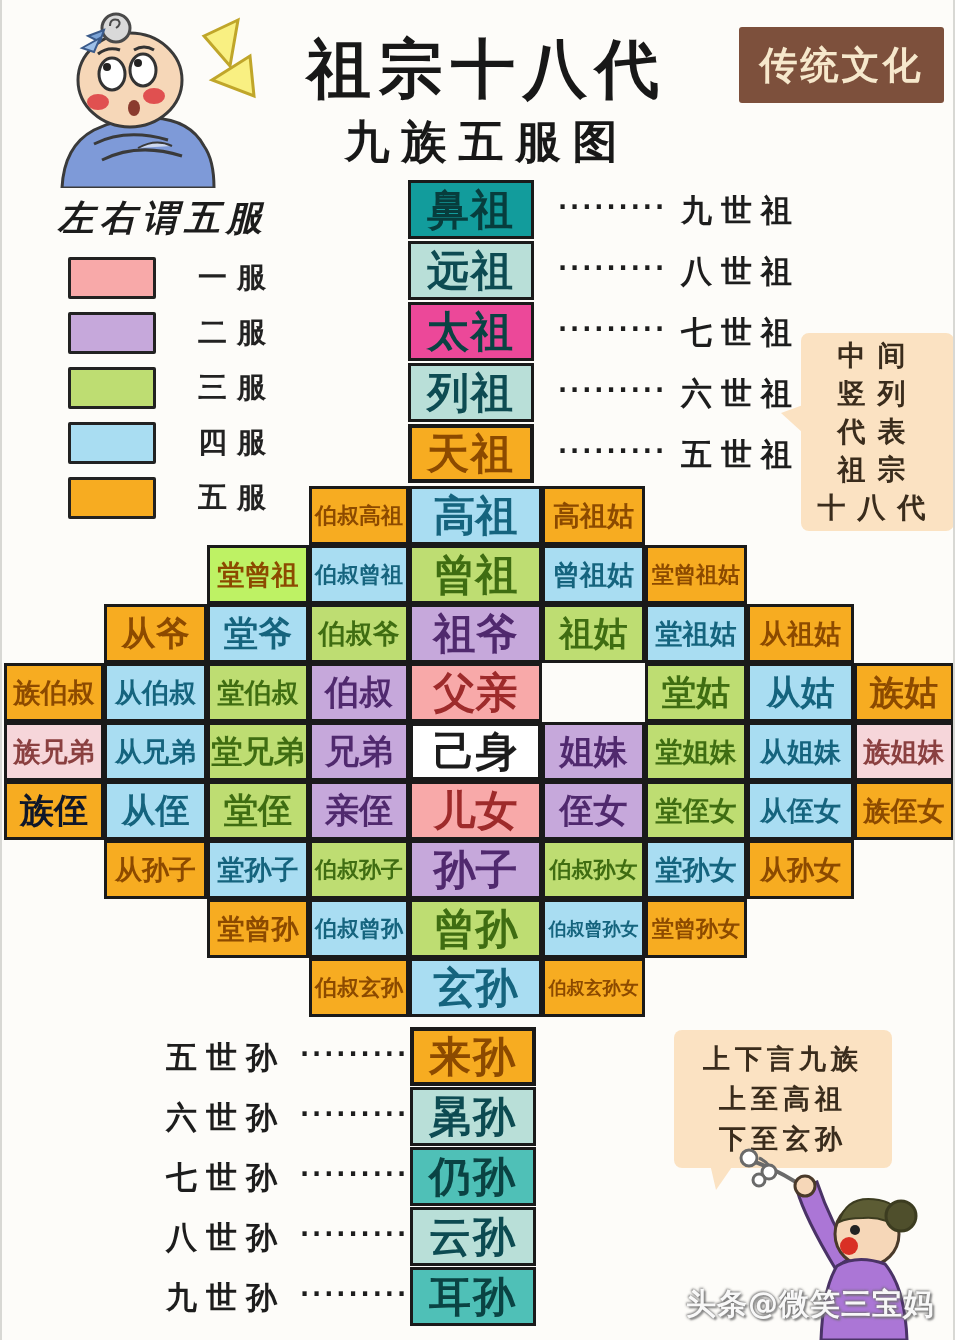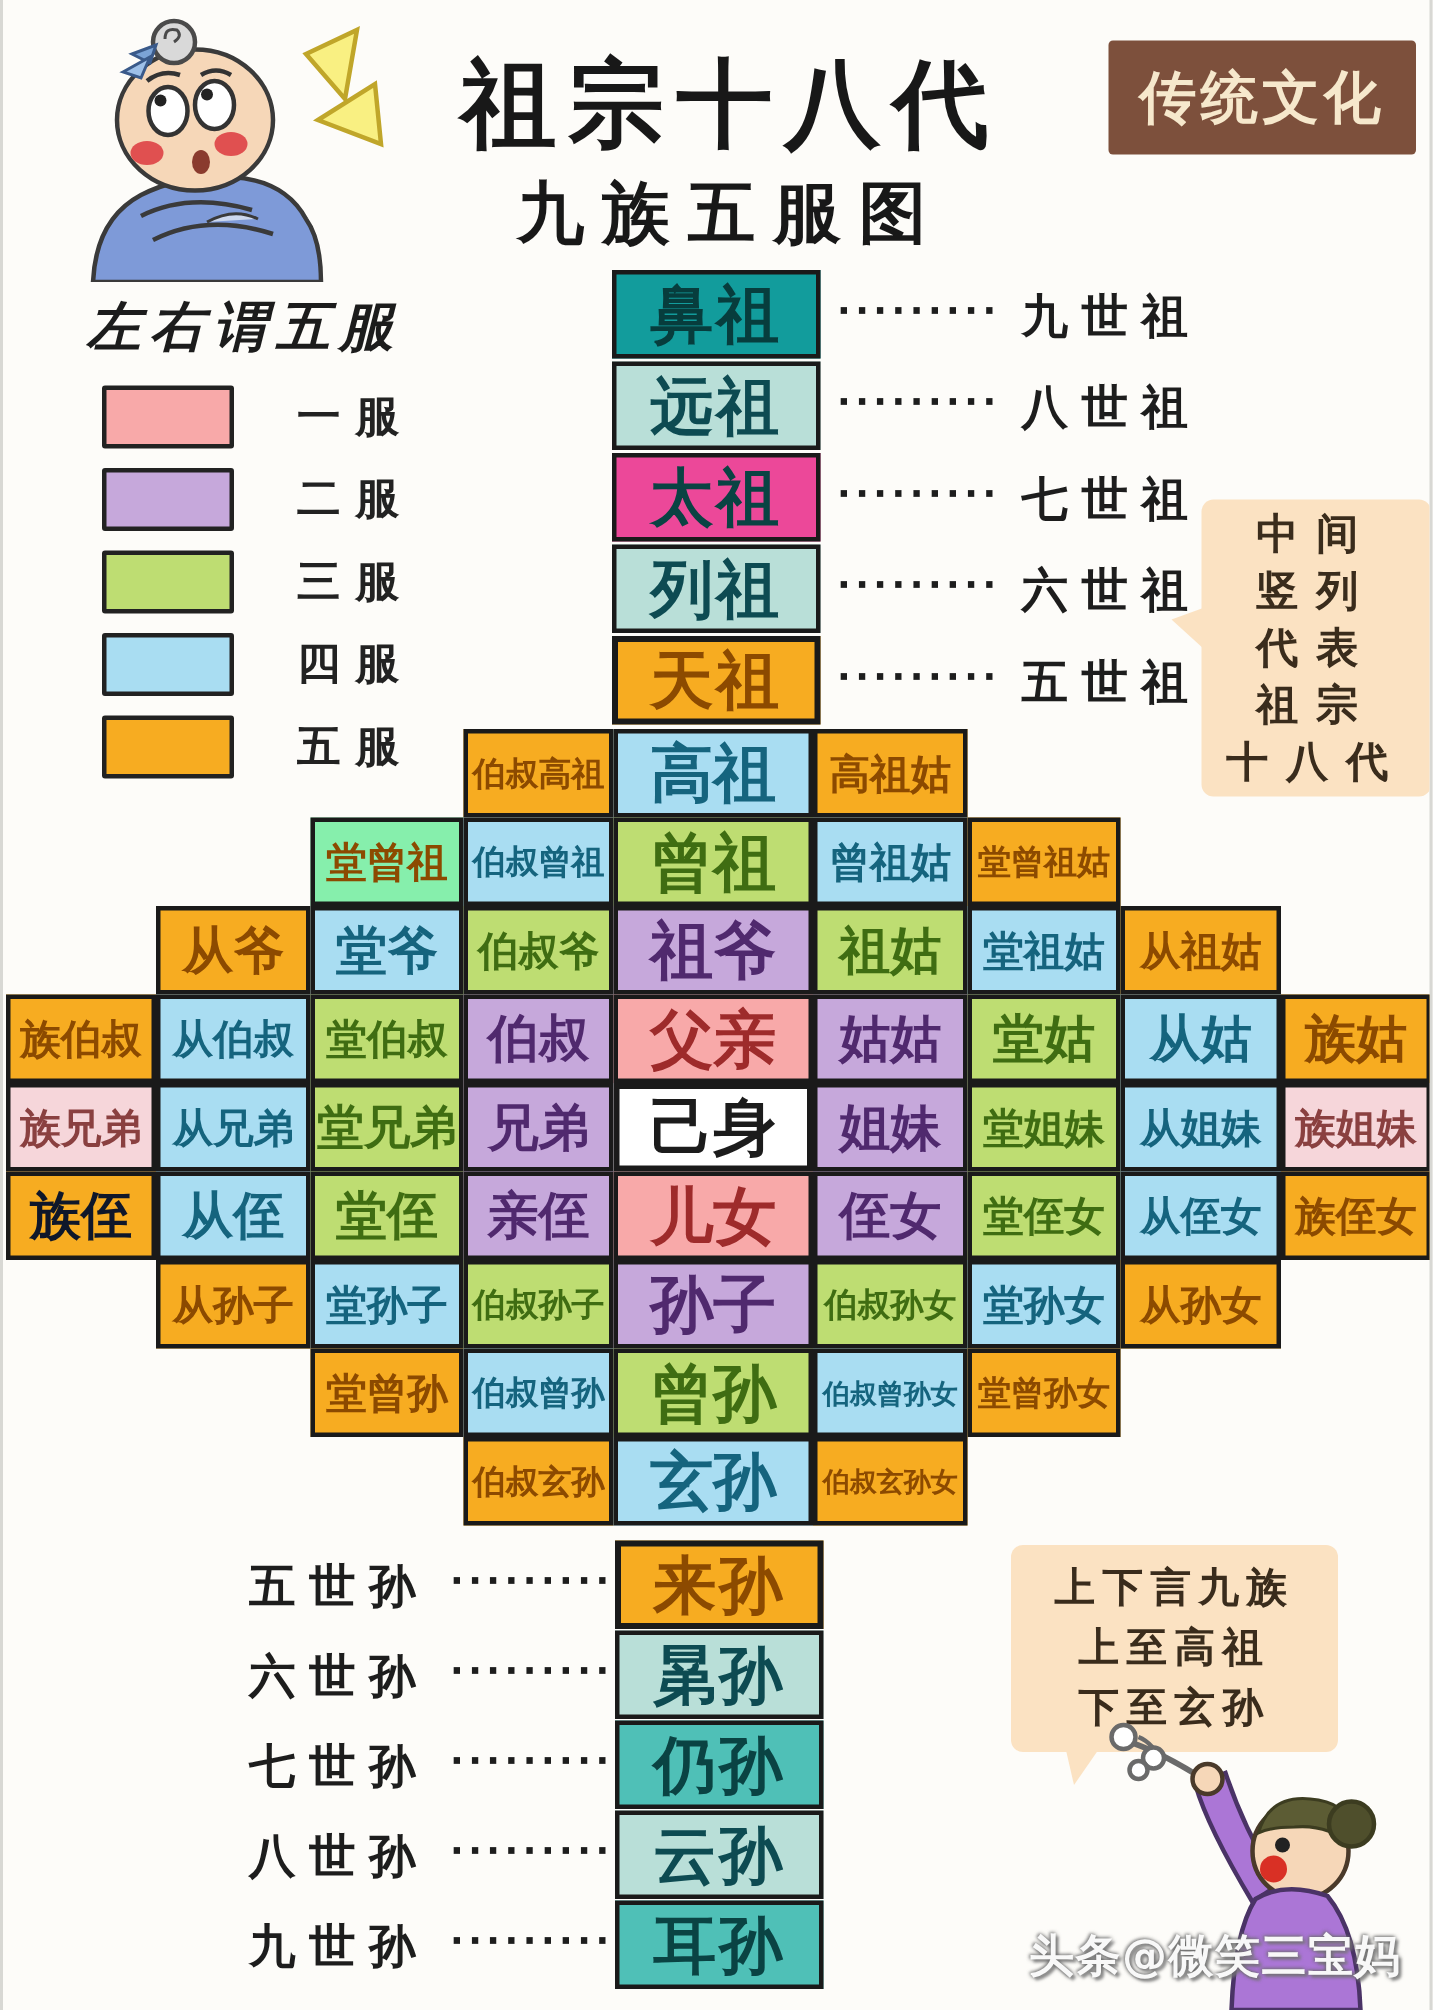--- a/index.html
+++ b/index.html
@@ -14,21 +14,21 @@
   .badge{position:absolute;left:737px;top:27px;width:205px;height:76px;display:flex;
          align-items:center;justify-content:center;font-size:38px;font-weight:800;letter-spacing:3px;border-radius:3px;}
   .mascot-baby{position:absolute;left:40px;top:8px;}
   
   .legend-heading{position:absolute;left:56px;top:194px;font-size:36px;font-weight:800;color:#1c1c1c;letter-spacing:6px;font-style:italic;}
   #legend{position:absolute;left:66px;top:250px;}
   .legend-item{display:flex;align-items:center;height:55px;}
   .legend-swatch{width:88px;height:42px;border:3px solid #222;box-sizing:border-box;border-radius:2px;}
   .legend-label{margin-left:42px;font-size:29px;font-weight:800;color:#222;letter-spacing:10px;}
   
-  .stackbox{position:absolute;width:139px;height:59px;display:flex;align-items:center;justify-content:center;
+  .stackbox{position:absolute;width:126px;height:59px;display:flex;align-items:center;justify-content:center;
             font-size:42px;font-weight:800;border:3px solid #1a1a1a;box-sizing:border-box;letter-spacing:2px;}
   .stackbox.emph{border-width:4px;}
   
   #kinship-grid{position:absolute;left:2px;top:486px;display:grid;
     grid-template-columns:100px 103px 102px 100px 133px 103px 102px 107px 100px;
     grid-template-rows:repeat(9,59px);}
   .kinship-cell{border:3px solid #1a1a1a;box-sizing:border-box;display:flex;align-items:center;justify-content:center;
     font-weight:800;white-space:nowrap;overflow:hidden;}
   .kinship-cell.emph{border-width:4px;}
   
@@ -165,38 +165,37 @@
       <div class="gen-row" style="left: 150px; top: 1267px; width: 250px;">
         <span class="gen-text">九世孙</span>
         <span class="gen-dots">·········</span>
       </div>
     </div>
 
   <div id="kinship-grid">
       <div class="kinship-cell" style="grid-area: 1 / 4; background: rgb(247, 172, 33); color: rgb(140, 74, 0); font-size: 22px;">伯叔高祖</div>
       <div class="kinship-cell" style="grid-area: 1 / 5; background: rgb(169, 221, 242); color: rgb(21, 100, 126); font-size: 42px;">高祖</div>
       <div class="kinship-cell" style="grid-area: 1 / 6; background: rgb(247, 172, 33); color: rgb(140, 74, 0); font-size: 27px;">高祖姑</div>
-      <div class="kinship-cell" style="grid-area: 2 / 3; background: #86efac; color: rgb(140, 74, 0); font-size: 27px;">堂曾祖</div>
+      <div class="kinship-cell" style="grid-area: 2 / 3; background: #bef264; color: rgb(140, 74, 0); font-size: 27px;">堂曾祖</div>
       <div class="kinship-cell" style="grid-area: 2 / 4; background: rgb(169, 221, 242); color: rgb(21, 100, 126); font-size: 22px;">伯叔曾祖</div>
       <div class="kinship-cell" style="grid-area: 2 / 5; background: rgb(190, 221, 114); color: rgb(63, 109, 18); font-size: 42px;">曾祖</div>
       <div class="kinship-cell" style="grid-area: 2 / 6; background: rgb(169, 221, 242); color: rgb(21, 100, 126); font-size: 27px;">曾祖姑</div>
       <div class="kinship-cell" style="grid-area: 2 / 7; background: rgb(247, 172, 33); color: rgb(140, 74, 0); font-size: 22px;">堂曾祖姑</div>
       <div class="kinship-cell" style="grid-area: 3 / 2; background: rgb(247, 172, 33); color: rgb(140, 74, 0); font-size: 34px;">从爷</div>
       <div class="kinship-cell" style="grid-area: 3 / 3; background: rgb(169, 221, 242); color: rgb(21, 100, 126); font-size: 34px;">堂爷</div>
       <div class="kinship-cell" style="grid-area: 3 / 4; background: rgb(190, 221, 114); color: rgb(63, 109, 18); font-size: 27px;">伯叔爷</div>
       <div class="kinship-cell" style="grid-area: 3 / 5; background: rgb(198, 168, 219); color: rgb(80, 41, 110); font-size: 42px;">祖爷</div>
       <div class="kinship-cell" style="grid-area: 3 / 6; background: rgb(190, 221, 114); color: rgb(63, 109, 18); font-size: 34px;">祖姑</div>
       <div class="kinship-cell" style="grid-area: 3 / 7; background: rgb(169, 221, 242); color: rgb(21, 100, 126); font-size: 27px;">堂祖姑</div>
       <div class="kinship-cell" style="grid-area: 3 / 8; background: rgb(247, 172, 33); color: rgb(140, 74, 0); font-size: 27px;">从祖姑</div>
       <div class="kinship-cell" style="grid-area: 4 / 1; background: rgb(247, 172, 33); color: rgb(140, 74, 0); font-size: 27px;">族伯叔</div>
       <div class="kinship-cell" style="grid-area: 4 / 2; background: rgb(169, 221, 242); color: rgb(21, 100, 126); font-size: 27px;">从伯叔</div>
       <div class="kinship-cell" style="grid-area: 4 / 3; background: rgb(190, 221, 114); color: rgb(63, 109, 18); font-size: 27px;">堂伯叔</div>
       <div class="kinship-cell" style="grid-area: 4 / 4; background: rgb(198, 168, 219); color: rgb(80, 41, 110); font-size: 34px;">伯叔</div>
       <div class="kinship-cell" style="grid-area: 4 / 5; background: rgb(248, 169, 169); color: rgb(158, 43, 43); font-size: 42px;">父亲</div>
-      <div class="kinship-cell" style="grid-area: 4 / 6; background: rgb(198, 168, 219); color: rgb(80, 41, 110); font-size: 34px;">姑姑</div>
       <div class="kinship-cell" style="grid-area: 4 / 7; background: rgb(190, 221, 114); color: rgb(63, 109, 18); font-size: 34px;">堂姑</div>
       <div class="kinship-cell" style="grid-area: 4 / 8; background: rgb(169, 221, 242); color: rgb(21, 100, 126); font-size: 34px;">从姑</div>
       <div class="kinship-cell" style="grid-area: 4 / 9; background: rgb(247, 172, 33); color: rgb(140, 74, 0); font-size: 34px;">族姑</div>
       <div class="kinship-cell" style="grid-area: 5 / 1; background: rgb(246, 214, 218); color: rgb(138, 64, 64); font-size: 27px;">族兄弟</div>
       <div class="kinship-cell" style="grid-area: 5 / 2; background: rgb(169, 221, 242); color: rgb(21, 100, 126); font-size: 27px;">从兄弟</div>
       <div class="kinship-cell" style="grid-area: 5 / 3; background: rgb(190, 221, 114); color: rgb(63, 109, 18); font-size: 31px;">堂兄弟</div>
       <div class="kinship-cell" style="grid-area: 5 / 4; background: rgb(198, 168, 219); color: rgb(80, 41, 110); font-size: 34px;">兄弟</div>
       <div class="kinship-cell emph" style="grid-area: 5 / 5; background: rgb(255, 255, 255); color: rgb(28, 28, 28); font-size: 42px;">己身</div>
       <div class="kinship-cell" style="grid-area: 5 / 6; background: rgb(198, 168, 219); color: rgb(80, 41, 110); font-size: 34px;">姐妹</div>
       <div class="kinship-cell" style="grid-area: 5 / 7; background: rgb(190, 221, 114); color: rgb(63, 109, 18); font-size: 27px;">堂姐妹</div>

